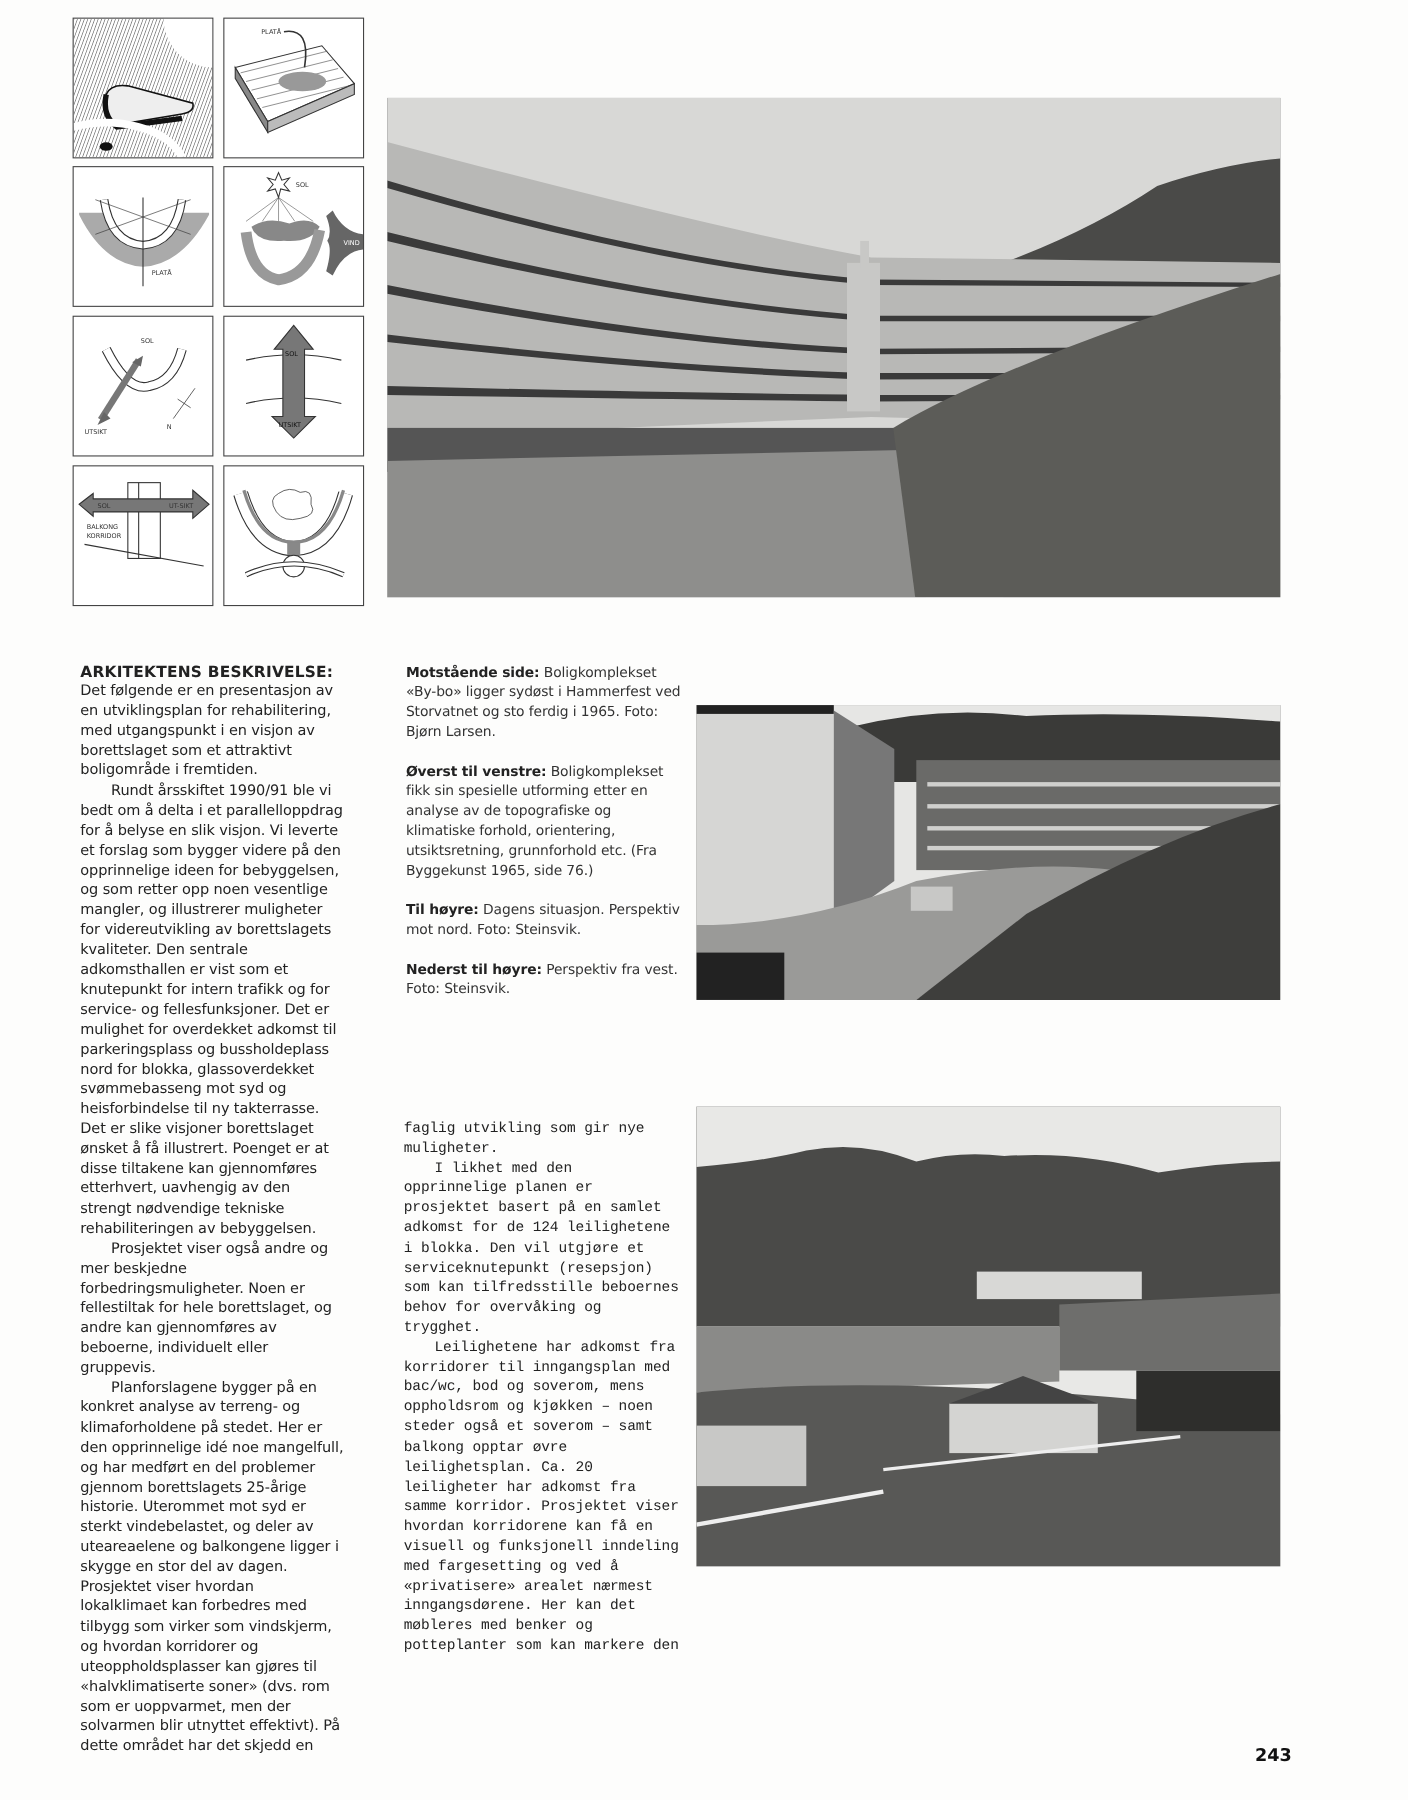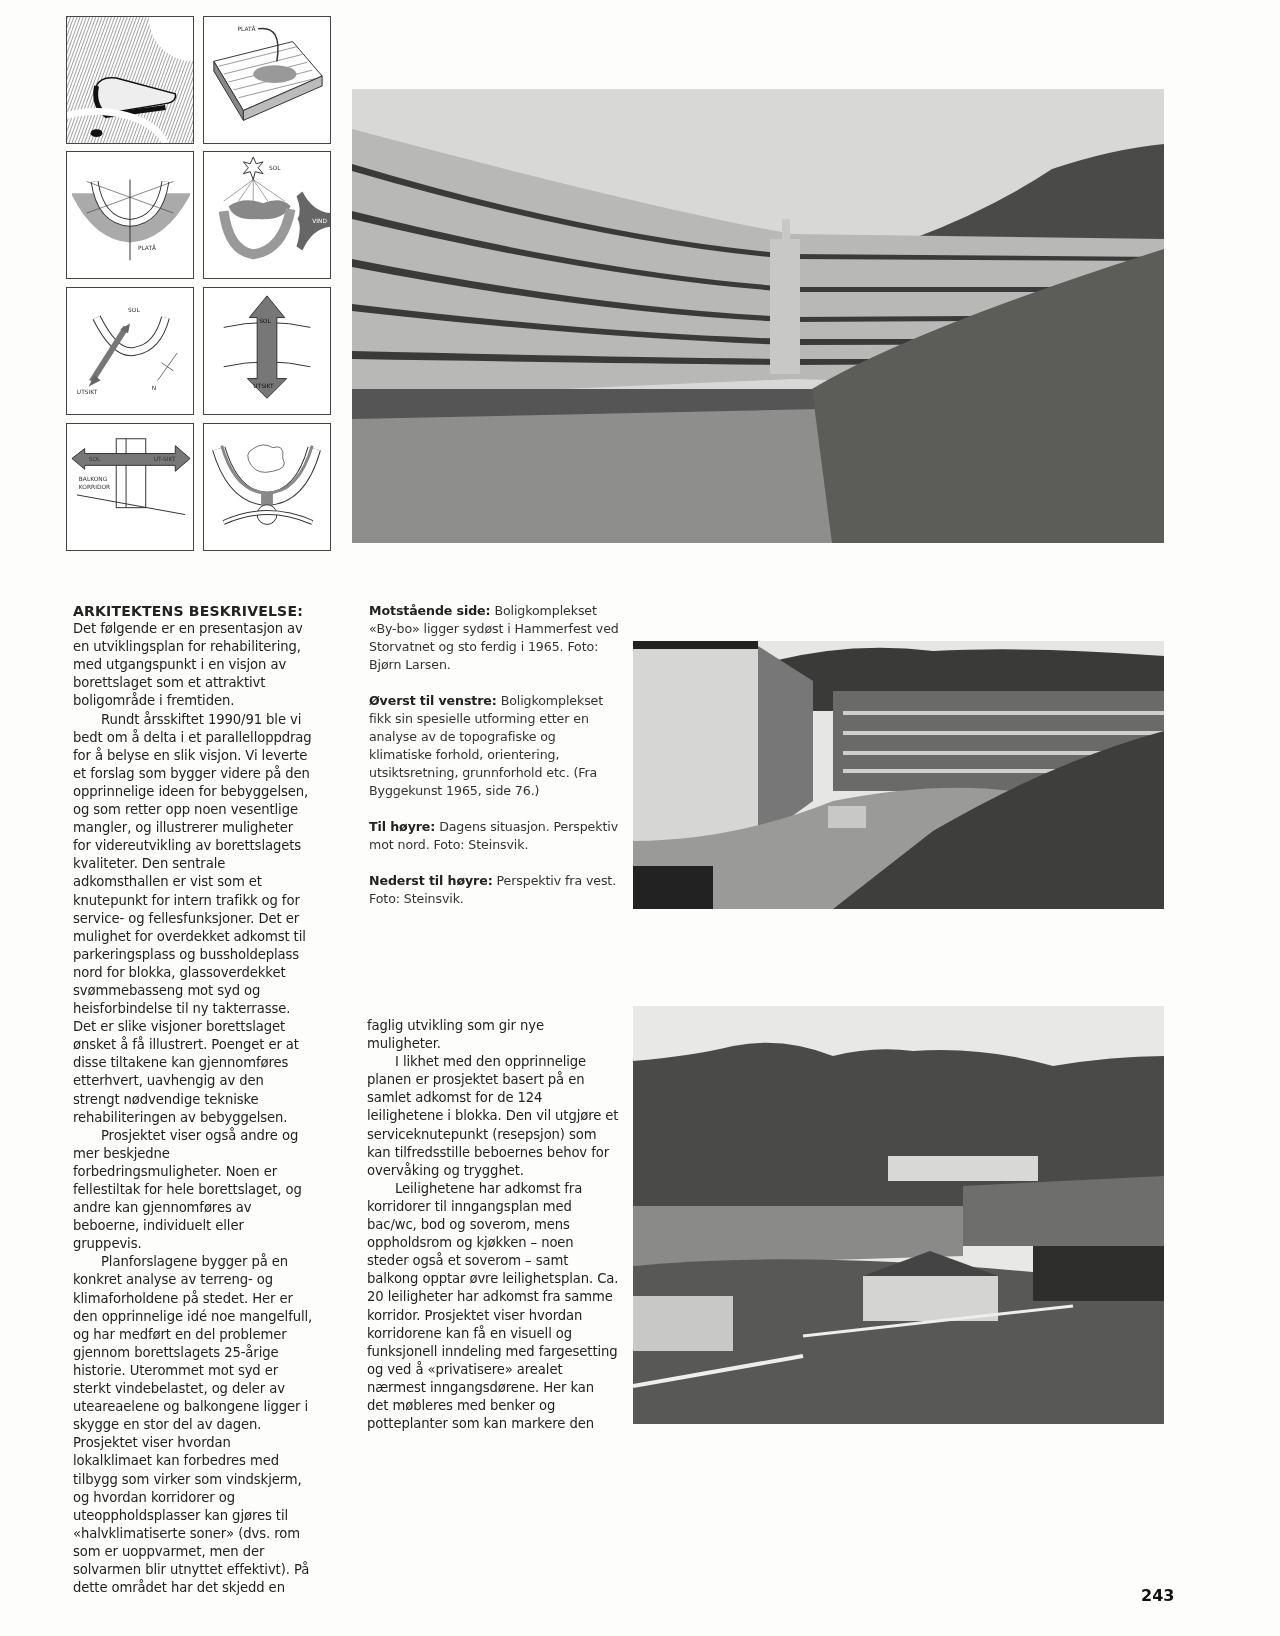--- a/index.html
+++ b/index.html
@@ -207,20 +207,20 @@
   <p class="indent">Planforslagene bygger på en konkret analyse av terreng- og klimaforholdene på stedet. Her er den opprinnelige idé noe mangelfull, og har medført en del problemer gjennom borettslagets 25-årige historie. Uterommet mot syd er sterkt vindebelastet, og deler av uteareaelene og balkongene ligger i skygge en stor del av dagen. Prosjektet viser hvordan lokalklimaet kan forbedres med tilbygg som virker som vindskjerm, og hvordan korridorer og uteoppholdsplasser kan gjøres til «halvklimatiserte soner» (dvs. rom som er uoppvarmet, men der solvarmen blir utnyttet effektivt). På dette området har det skjedd en</p>
 </div>
 
 <div class="col" style="left:369px; top:602px; width:250px;">
   <div class="caption"><b>Motstående side:</b> <span>Boligkomplekset «By-bo» ligger sydøst i Hammerfest ved Storvatnet og sto ferdig i 1965. Foto: Bjørn Larsen.</span></div>
   <div class="caption"><b>Øverst til venstre:</b> <span>Boligkomplekset fikk sin spesielle utforming etter en analyse av de topografiske og klimatiske forhold, orientering, utsiktsretning, grunnforhold etc. (Fra Byggekunst 1965, side 76.)</span></div>
   <div class="caption"><b>Til høyre:</b> <span>Dagens situasjon. Perspektiv mot nord. Foto: Steinsvik.</span></div>
   <div class="caption"><b>Nederst til høyre:</b> <span>Perspektiv fra vest. Foto: Steinsvik.</span></div>
 </div>
 
-<div class="col" style="left:367px; top:1017px; width:252px;">
+<div class="col" style="left:367px; top:1017px; width:252px;font-family:Liberation Mono, monospace;">
   <p>faglig utvikling som gir nye muligheter.</p>
   <p class="indent">I likhet med den opprinnelige planen er prosjektet basert på en samlet adkomst for de 124 leilighetene i blokka. Den vil utgjøre et serviceknutepunkt (resepsjon) som kan tilfredsstille beboernes behov for overvåking og trygghet.</p>
   <p class="indent">Leilighetene har adkomst fra korridorer til inngangsplan med bac/wc, bod og soverom, mens oppholdsrom og kjøkken – noen steder også et soverom – samt balkong opptar øvre leilighetsplan. Ca. 20 leiligheter har adkomst fra samme korridor. Prosjektet viser hvordan korridorene kan få en visuell og funksjonell inndeling med fargesetting og ved å «privatisere» arealet nærmest inngangsdørene. Her kan det møbleres med benker og potteplanter som kan markere den</p>
 </div>
 
 <div class="footer-mag">BYGGEKUNST 4/94</div>
 <div class="footer-page">243</div>
 
 </body></html>

